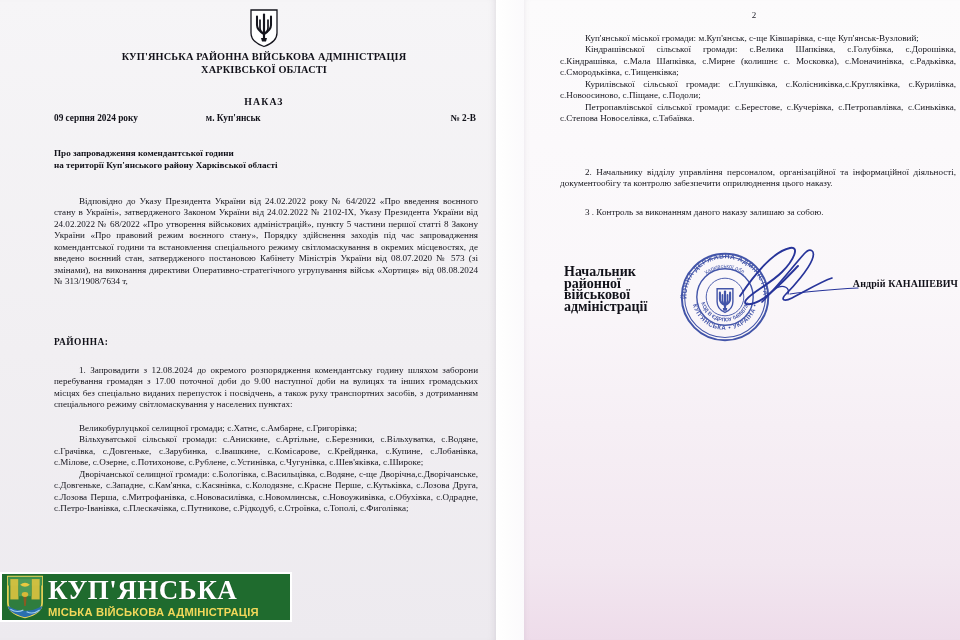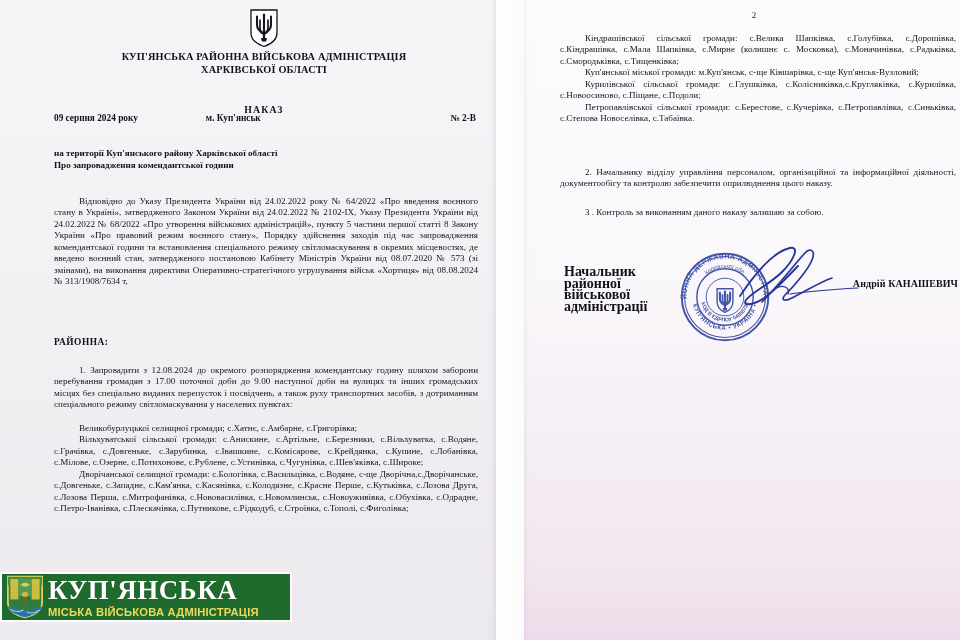--- a/index.html
+++ b/index.html
@@ -92,21 +92,21 @@
     font-weight: bold;
     font-size: 10.3px;
     line-height: 13px;
     letter-spacing: .15px;
     color: #111119;
   }
 
   .order-word {
     position: absolute;
     left: 0; right: 0;
-    top: 104px;
+    top: 96px;
     text-align: center;
     font-weight: bold;
     font-size: 9.8px;
     letter-spacing: 1.1px;
     color: #111119;
   }
 
   .meta-row {
     position: absolute;
     left: 10px;
@@ -313,22 +313,22 @@
 
       <div class="order-word">НАКАЗ</div>
 
       <div class="meta-row">
         <span>09 серпня 2024 року</span>
         <span class="mid">м. Куп'янськ</span>
         <span>№ 2-В</span>
       </div>
 
       <div class="subject">
+        <div>Про запровадження комендантської години</div>
         <div>на території Куп'янського району Харківської області</div>
-        <div>Про запровадження комендантської години</div>
       </div>
 
       <div class="preamble doc-text indent">Відповідно до Указу Президента України від 24.02.2022 року № 64/2022 «Про введення воєнного стану в Україні», затвердженого Законом України від 24.02.2022 № 2102-ІХ, Указу Президента України від 24.02.2022 № 68/2022 «Про утворення військових адміністрацій», пункту 5 частини першої статті 8 Закону України «Про правовий режим воєнного стану», Порядку здійснення заходів під час запровадження комендантської години та встановлення спеціального режиму світломаскування в окремих місцевостях, де введено воєнний стан, затвердженого постановою Кабінету Міністрів України від 08.07.2020 № 573 (зі змінами), на виконання директиви Оперативно-стратегічного угрупування військ «Хортиця» від 08.08.2024  № 313/1908/7634 т,</div>
 
       <div class="order-verb">РАЙОННА:</div>
 
       <div class="clause-1 doc-text indent">1. Запровадити з 12.08.2024 до окремого розпорядження комендантську годину шляхом заборони перебування громадян з 17.00 поточної доби до 9.00 наступної доби на вулицях та інших громадських місцях без спеціально виданих перепусток і посвідчень, а також руху транспортних засобів, з дотриманням спеціального режиму світломаскування у населених пунктах:</div>
 
       <div class="hromada-list-l">
         <p class="para doc-text indent">Великобурлуцької селищної громади; с.Хатнє, с.Амбарне, с.Григорівка;</p>
@@ -362,22 +362,22 @@
   </div>
 
   <div class="page-gutter"></div>
 
   <div class="page page-right">
     <div class="sheet-r">
 
       <div class="page-num">2</div>
 
       <div class="hromada-list-r">
+        <p class="para doc-text indent">Куп'янської міської громади:  м.Куп'янськ,  с-ще  Ківшарівка, с-ще Куп'янськ-Вузловий;</p>
         <p class="para doc-text indent">Кіндрашівської сільської громади: с.Велика  Шапківка, с.Голубівка, с.Дорошівка, с.Кіндрашівка, с.Мала Шапківка, с.Мирне (колишнє с. Московка), с.Моначинівка, с.Радьківка, с.Смородьківка, с.Тищенківка;</p>
-        <p class="para doc-text indent">Куп'янської міської громади:  м.Куп'янськ,  с-ще  Ківшарівка, с-ще Куп'янськ-Вузловий;</p>
         <p class="para doc-text indent">Курилівської сільської громади: с.Глушківка, с.Колісниківка,с.Кругляківка, с.Курилівка, с.Новоосиново, с.Піщане, с.Подоли;</p>
         <p class="para doc-text indent">Петропавлівської сільської громади:  с.Берестове,  с.Кучерівка, с.Петропавлівка, с.Синьківка, с.Степова Новоселівка, с.Табаївка.</p>
       </div>
 
       <div class="clause-2 doc-text indent">2. Начальнику відділу управління персоналом, організаційної та інформаційної діяльності, документообігу та контролю забезпечити оприлюднення цього наказу.</div>
       <div class="clause-3 doc-text indent">3 . Контроль за виконанням даного наказу залишаю за собою.</div>
 
       <div class="sig-block">
         <div class="sig-title">
           <div>Начальник районної</div>

